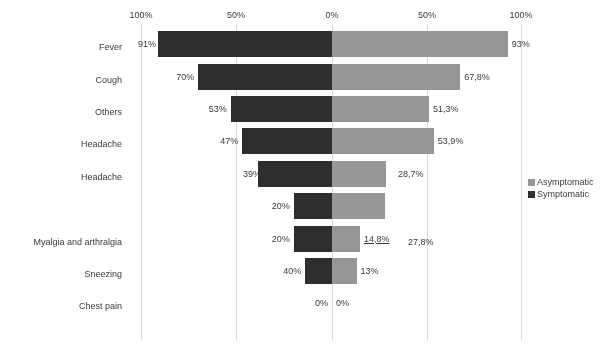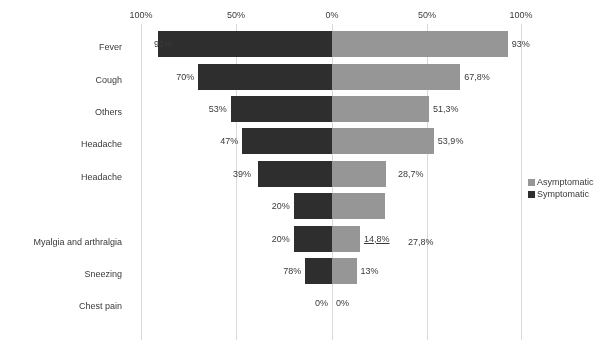--- a/index.html
+++ b/index.html
@@ -112,21 +112,21 @@
       <div class="tick-label" style="left: 521px;">100%</div>
     </div>
 
   <div id="rows">
       <div class="row" style="top: 28px; height: 32.4px;">
         <div class="cat-label-wrap">
           <div class="cat-label">Fever</div>
         </div>
         <div class="bar bar-left" style="left: 158.19px; width: 173.81px; height: 26px; background: rgb(46, 46, 46);"></div>
         <div class="bar bar-right" style="left: 332px; width: 175.77px; height: 26px; background: rgb(150, 150, 150);"></div>
-        <div class="val val-left" style="left: 134px; width: 38px;">91%</div>
+        <div class="val val-left" style="left: 118px; width: 38px;">91%</div>
         <div class="val val-right" style="left: 511.77px;">93%</div>
       </div>
       <div class="row" style="top: 60.4px; height: 32.4px;">
         <div class="cat-label-wrap">
           <div class="cat-label">Cough</div>
         </div>
         <div class="bar bar-left" style="left: 198.3px; width: 133.7px; height: 26px; background: rgb(46, 46, 46);"></div>
         <div class="bar bar-right" style="left: 332px; width: 128.142px; height: 26px; background: rgb(150, 150, 150);"></div>
         <div class="val val-left" style="left: 156.3px; width: 38px;">70%</div>
         <div class="val val-right" style="left: 464.142px;">67,8%</div>
@@ -148,21 +148,21 @@
         <div class="bar bar-right" style="left: 332px; width: 101.871px; height: 26px; background: rgb(150, 150, 150);"></div>
         <div class="val val-left" style="left: 200.23px; width: 38px;">47%</div>
         <div class="val val-right" style="left: 437.871px;">53,9%</div>
       </div>
       <div class="row" style="top: 157.6px; height: 32.4px;">
         <div class="cat-label-wrap">
           <div class="cat-label">Headache</div>
         </div>
         <div class="bar bar-left" style="left: 257.51px; width: 74.49px; height: 26px; background: rgb(46, 46, 46);"></div>
         <div class="bar bar-right" style="left: 332px; width: 54.243px; height: 26px; background: rgb(150, 150, 150);"></div>
-        <div class="val val-left" style="left: 213px; width: 38px; text-align: right;">39%</div>
+        <div class="val val-left" style="left: 223px; width: 38px; text-align: right;">39%</div>
         <div class="val val-right" style="left: 398px;">28,7%</div>
       </div>
       <div class="row" style="top: 190px; height: 32.4px;">
         <div class="bar bar-left" style="left: 293.8px; width: 38.2px; height: 26px; background: rgb(46, 46, 46);"></div>
         <div class="bar bar-right" style="left: 332px; width: 52.542px; height: 26px; background: rgb(150, 150, 150);"></div>
         <div class="val val-left" style="left: 251.8px; width: 38px;">20%</div>
         <div class="val val-right" style="left: 408px; margin-top: 36px;">27,8%</div>
       </div>
       <div class="row" style="top: 222.4px; height: 32.4px;">
         <div class="cat-label-wrap">
@@ -172,21 +172,21 @@
         <div class="bar bar-right" style="left: 332px; width: 27.972px; height: 26px; background: rgb(150, 150, 150);"></div>
         <div class="val val-left" style="left: 251.8px; width: 38px;">20%</div>
         <div class="val val-right" style="left: 363.972px; text-decoration: underline;">14,8%</div>
       </div>
       <div class="row" style="top: 254.8px; height: 32.4px;">
         <div class="cat-label-wrap">
           <div class="cat-label">Sneezing</div>
         </div>
         <div class="bar bar-left" style="left: 305.26px; width: 26.74px; height: 26px; background: rgb(46, 46, 46);"></div>
         <div class="bar bar-right" style="left: 332px; width: 24.57px; height: 26px; background: rgb(150, 150, 150);"></div>
-        <div class="val val-left" style="left: 263.26px; width: 38px;">78%</div>
+        <div class="val val-left" style="left: 263.26px; width: 38px;">40%</div>
         <div class="val val-right" style="left: 360.57px;">13%</div>
       </div>
       <div class="row" style="top: 287.2px; height: 32.4px;">
         <div class="cat-label-wrap">
           <div class="cat-label">Chest pain</div>
         </div>
         <div class="val val-left" style="left: 290px; width: 38px;">0%</div>
         <div class="val val-right" style="left: 336px;">0%</div>
       </div>
     </div>

